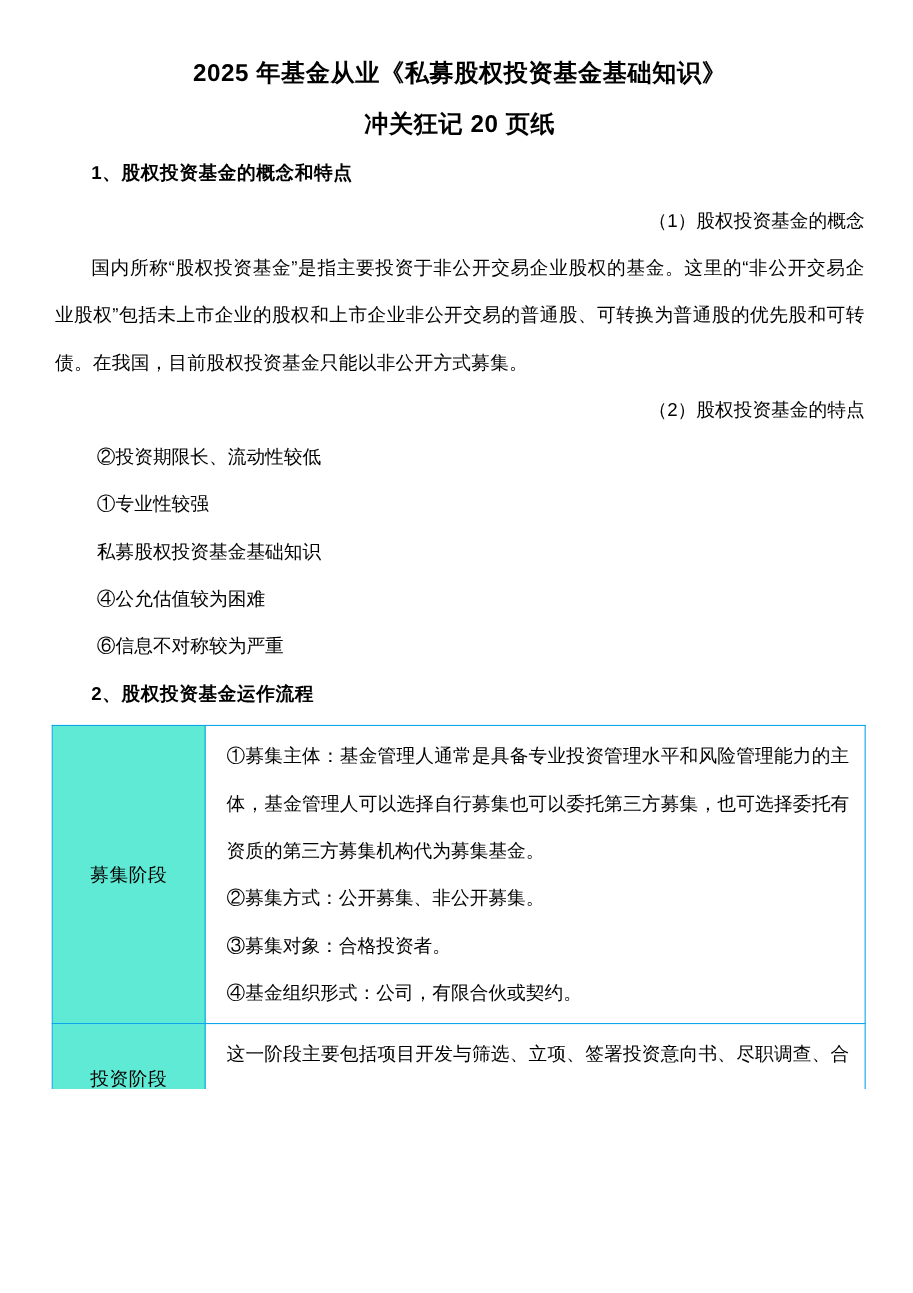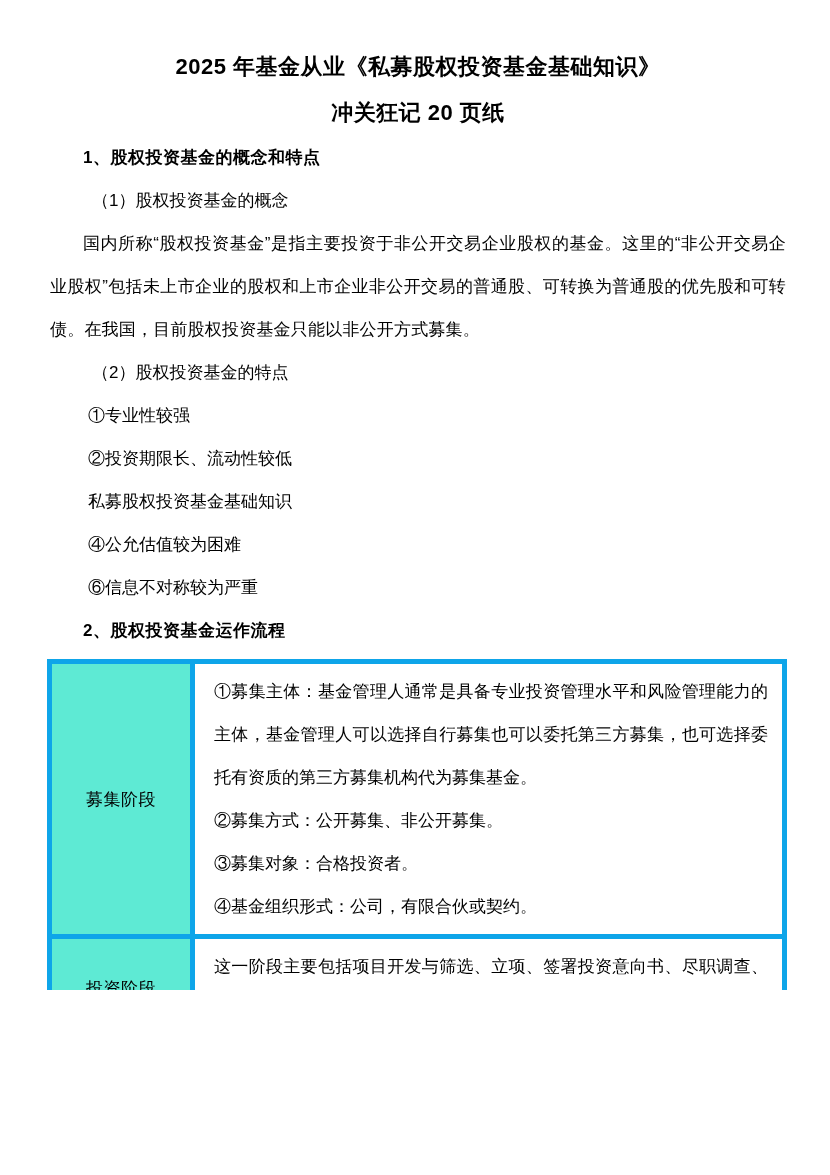--- a/index.html
+++ b/index.html
@@ -30,39 +30,40 @@
     font-size: 17px;
     line-height: 43px;
   }
   .sec-heading {
     font-weight: bold;
     padding-left: 33px;
     letter-spacing: 0.5px;
   }
   .sub-heading {
     padding-left: 42px;
+    text-align: right;
   }
   .concept-para {
     margin: 0;
     text-indent: 33px;
     text-align: justify;
     letter-spacing: 0.2px;
   }
   .feature-item {
     padding-left: 38px;
   }
   table.process-table {
     border-collapse: collapse;
     table-layout: fixed;
     width: 740px;
     margin-left: -3px;
     margin-top: 7px;
   }
   table.process-table td {
-    border: 5px solid #0ea5e9;
+    border: 1px solid #0ea5e9;
     font-size: 17px;
     line-height: 43px;
     vertical-align: middle;
   }
   table.process-table tr:last-child td {
     border-bottom-width: 2px;
   }
   td.stage-cell {
     width: 136px;
     background: #5eead4;
@@ -89,22 +90,22 @@
 
     <div class="sec-heading">1、股权投资基金的概念和特点</div>
 
     <div class="sub-heading">（1）股权投资基金的概念</div>
 
     <p class="concept-para">国内所称“股权投资基金”是指主要投资于非公开交易企业股权的基金。这里的“非公开交易企业股权”包括未上市企业的股权和上市企业非公开交易的普通股、可转换为普通股的优先股和可转债。在我国，目前股权投资基金只能以非公开方式募集。</p>
 
     <div class="sub-heading">（2）股权投资基金的特点</div>
 
     <div>
+      <div class="feature-item">②投资期限长、流动性较低</div>
       <div class="feature-item">①专业性较强</div>
-      <div class="feature-item">②投资期限长、流动性较低</div>
       <div class="feature-item">私募股权投资基金基础知识</div>
       <div class="feature-item">④公允估值较为困难</div>
       <div class="feature-item">⑥信息不对称较为严重</div>
     </div>
 
     <div class="sec-heading">2、股权投资基金运作流程</div>
 
     <table class="process-table">
       <tbody>
         <tr>

